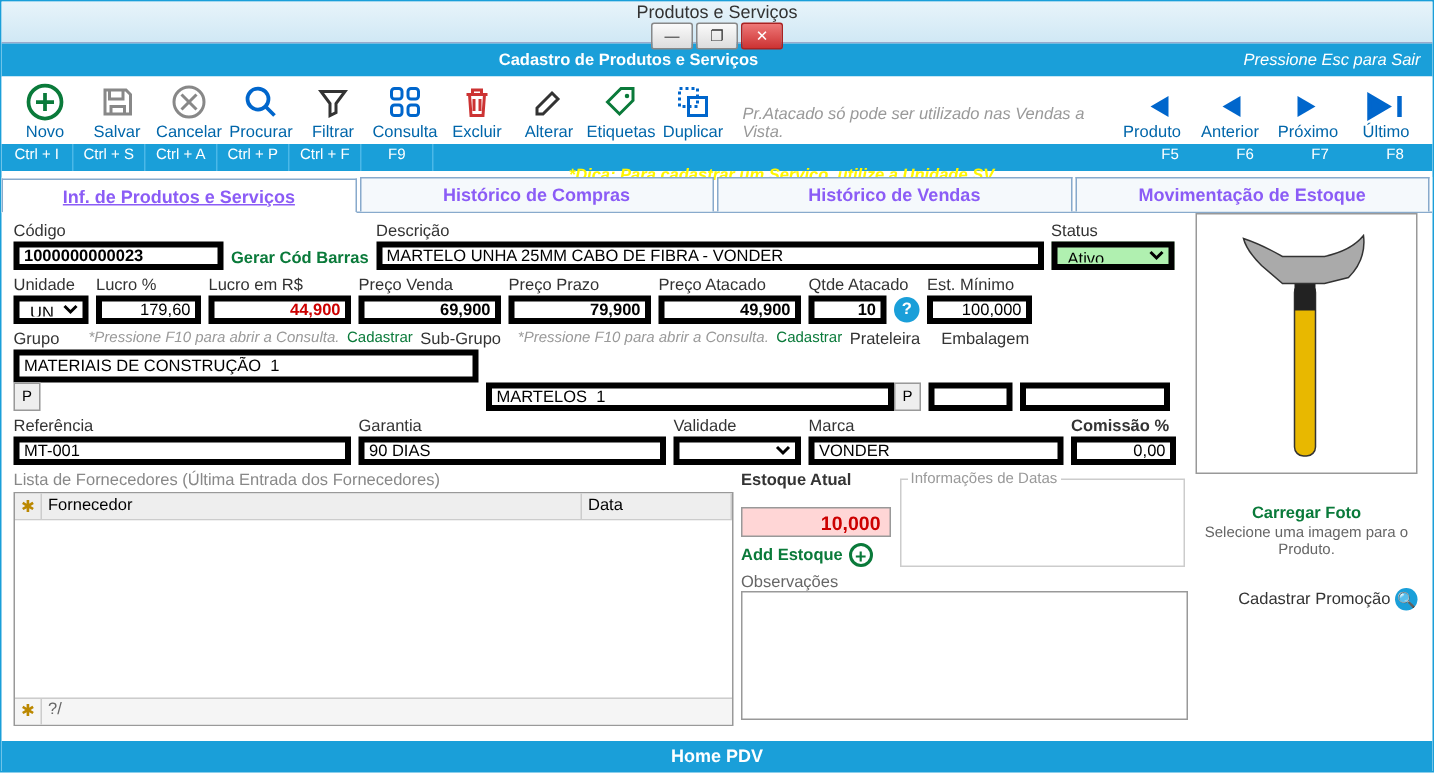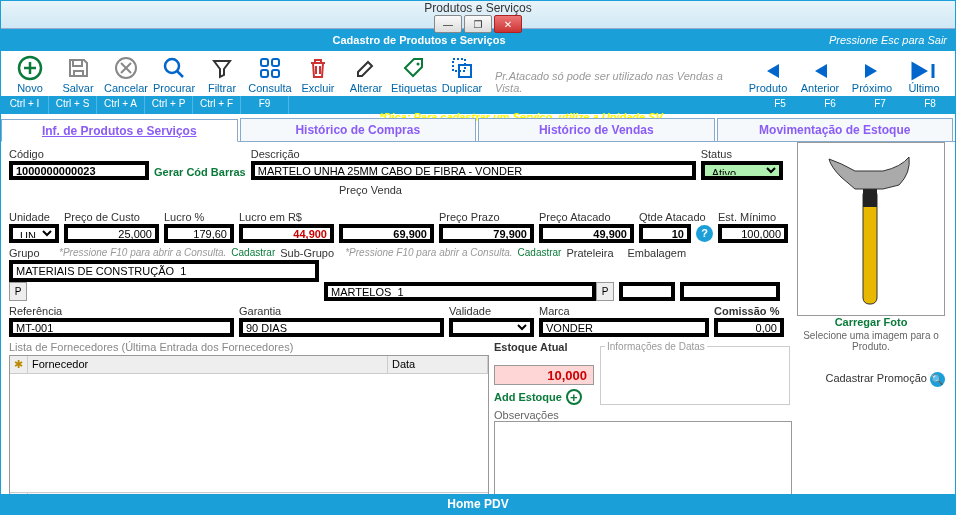--- a/index.html
+++ b/index.html
@@ -71,21 +71,21 @@
 .datesbox .drow { display:flex; gap:2px; }
 .datesbox .drow .dc label{ font-size:10px; color:#666; display:block;}
 .datesbox .drow .dc input{ width: 62px; height:18px; border:1px solid #999; font-size:10px; padding:1px 2px;}
 .datesbox .drow .dc input.yel { background:#ffff99; }
 .obs { margin-top: 4px;}
 .obs textarea { width: 100%; height: 86px; border:1px solid #999; resize:none; font-size:11px; padding:2px;}
 
 
 .photobox { position: absolute; right: 10px; top: 0px; width: 148px; text-align:center;}
 .photoframe { border:1px solid #999; width:148px; height:174px; background:#fff; display:flex; align-items:center; justify-content:center; }
-.photobtn { color:#0a7a3a; font-weight:bold; margin-top: 0; cursor:pointer; font-size:11px;}
+.photobtn { color:#0a7a3a; font-weight:bold; margin-top: 20px; cursor:pointer; font-size:11px;}
 .phototxt { color:#666; font-size:10px; margin-top:2px;}
 .promo { color:#333; font-size:11px; margin-top: 20px; text-align:right; cursor:pointer;}
 .promo .icn { display:inline-flex; width:15px; height:15px; border-radius:50%; background:#1a9fd9; color:#fff; align-items:center; justify-content:center; font-size:10px; vertical-align:middle;}
 
 
 .statusbar { position:absolute; bottom:0; left:0; right:0; height:20px; background:#1a9fd9; color:#fff; text-align:center; font-weight:bold; font-size:12px; line-height:20px;}
 .statusbar::before { content:''; }
 
 select.status { background:#b0f0b0; }
 
@@ -272,35 +272,31 @@
       <label>Status</label>
       <select class="status"><option>Ativo</option></select>
     </div>
   </div>
 
   <div class="row">
     <div class="field" style="width:50px">
       <label>Unidade</label>
       <select><option>UN</option></select>
     </div>
-    <div class="field" style="width:95px">
-      <label>Preço de Custo</label>
-      <input class="right" value="25,000" style="">
-    </div>
     <div class="field" style="width:70px">
       <label>Lucro %</label>
       <input class="right" value="179,60" style="">
     </div>
     <div class="field" style="width:95px">
       <label>Lucro em R$</label>
       <input class="red-val" value="44,900" style="">
     </div>
     <div class="field" style="width:95px">
       <label>Preço Venda</label>
-      <input class="right" style="font-weight: bold; margin-top: 27px;" value="69,900">
+      <input class="right" style="font-weight: bold;" value="69,900">
     </div>
     <div class="field" style="width:95px">
       <label>Preço Prazo</label>
       <input class="right" style="font-weight: bold;" value="79,900">
     </div>
     <div class="field" style="width:95px">
       <label>Preço Atacado</label>
       <input class="right" style="font-weight: bold;" value="49,900">
     </div>
     <div class="field" style="width:52px">

